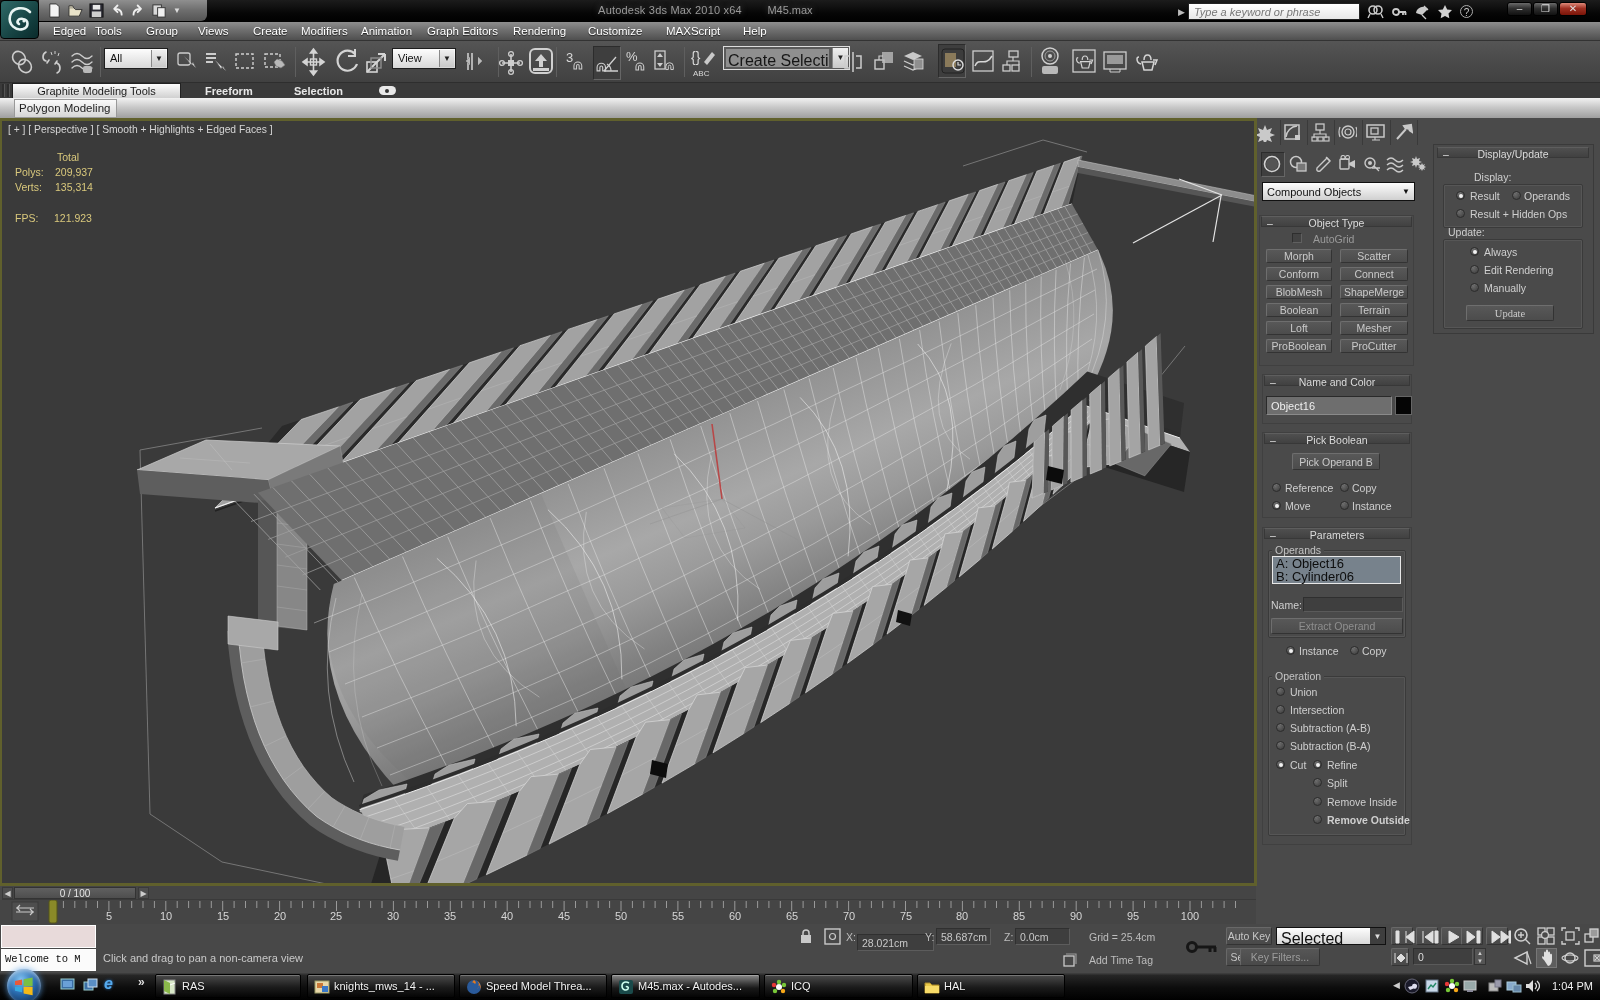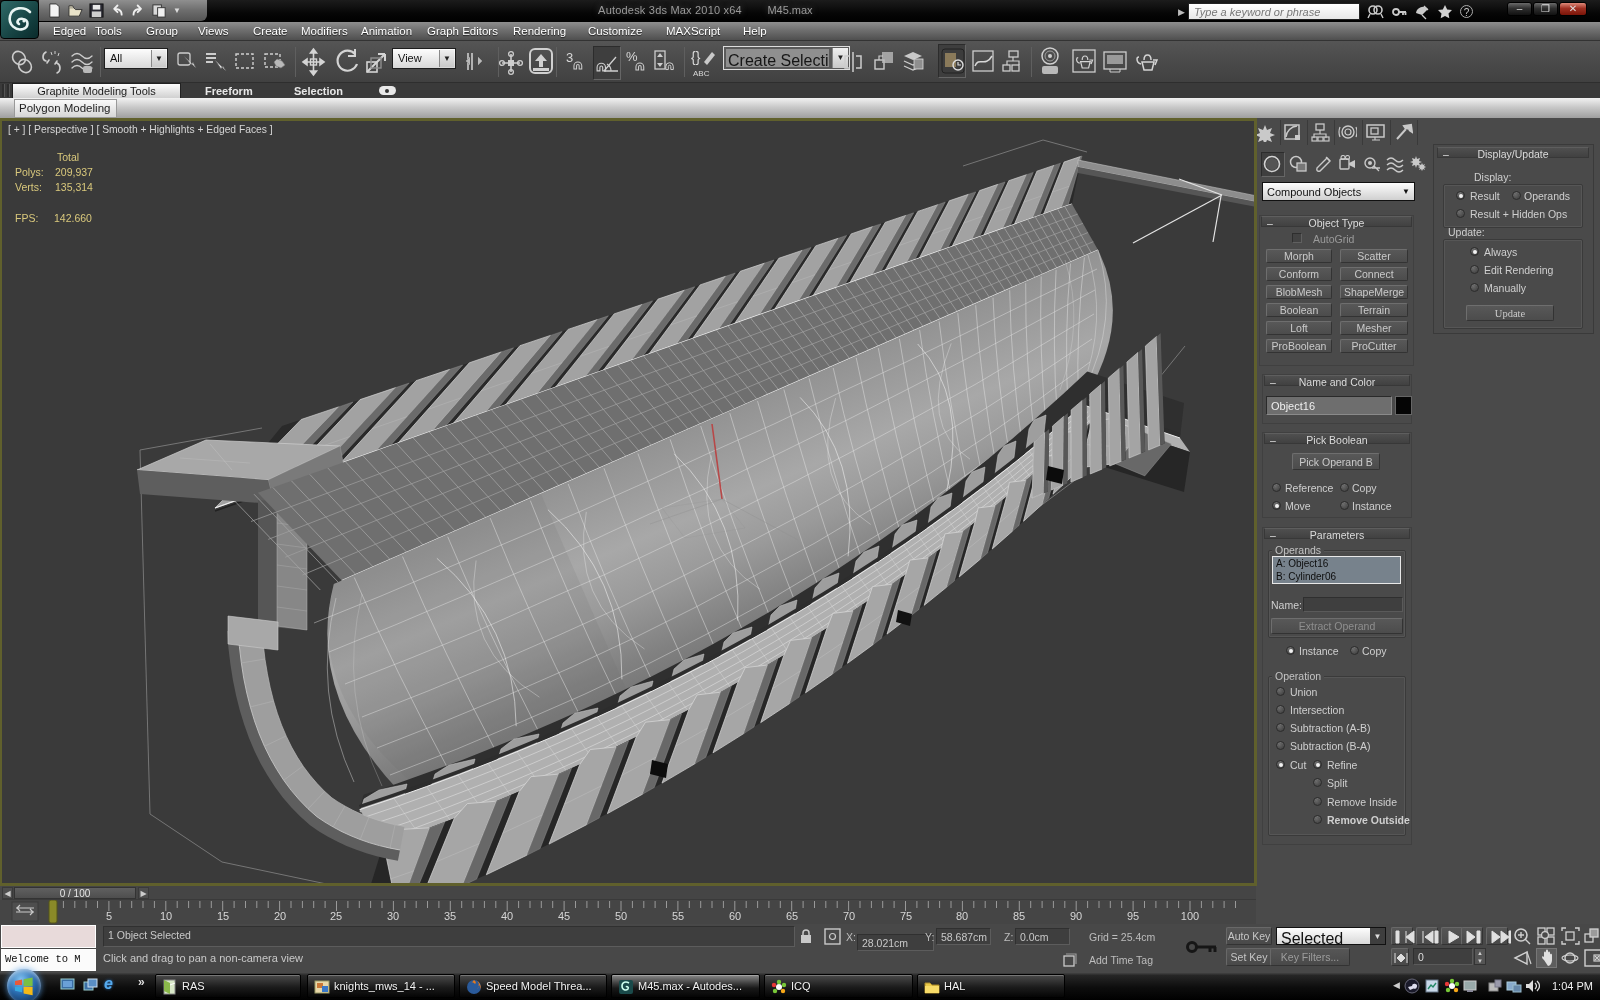--- a/index.html
+++ b/index.html
@@ -734,21 +734,21 @@
       </g>
     </svg>
     <div id="vplabel">[ + ] [ Perspective ] [ Smooth + Highlights + Edged Faces ]</div>
     <div id="stats">
 <div style="left:55px;top:30px">Total</div>
 <div style="left:13px;top:45px">Polys:</div>
       <div style="left:53px;top:45px">209,937</div>
 <div style="left:13px;top:60px">Verts:</div>
       <div style="left:53px;top:60px">135,314</div>
 <div style="left:13px;top:91px">FPS:</div>
-      <div style="left:52px;top:91px">142.660</div>
+      <div style="left:52px;top:91px">121.923</div>
     </div>
   </div>
 <div id="cmdpanel">
     <div style="position:absolute;left:0px;top:5px;width:20px;height:20px"><svg width="19" height="19" viewBox="0 0 19 19">
         <path d="M8 2 l2 5 5 -2 -2 5 5 2 -5 2 2 5 -5 -2 -2 5 -2 -5 -5 2 2 -5 -5 -2 5 -2 -2 -5 5 2 z" fill="#c9c9c9"></path>
       </svg></div>
     <div style="position:absolute;left:26px;top:5px;width:20px;height:20px"><svg width="19" height="19" viewBox="0 0 19 19">
         <rect x="2" y="2" width="14" height="14" fill="none" stroke="#c9c9c9" stroke-width="1.5"></rect>
         <path d="M3 14 A12 12 0 0 1 14 3" fill="none" stroke="#c9c9c9" stroke-width="1.5"></path>
         <rect x="12" y="12" width="5" height="5" fill="#c9c9c9"></rect>
@@ -843,21 +843,21 @@
 <div class="radio" style="left:1340px;top:483px"></div>
 <div class="rlabel" style="left:1352px;top:482px;">Copy</div>
 <div class="radio sel" style="left:1272px;top:501px"></div>
 <div class="rlabel" style="left:1285px;top:500px;">Move</div>
 <div class="radio" style="left:1340px;top:501px"></div>
 <div class="rlabel" style="left:1352px;top:500px;">Instance</div>
 <div class="rollout" style="left:1262px;top:527px;width:150px;height:318px"></div>
 <div class="rhead" style="left:1264px;top:528px;width:146px"><i>–</i>Parameters</div>
 <div class="group" style="left:1268px;top:550px;width:138px;height:88px"></div>
 <div class="glabel" style="left:1272px;top:544px;background:#4a4a4a;padding:0 3px">Operands</div>
-<div style="position:absolute;left:1272px;top:556px;width:129px;height:28px;background:#77828c;border:1px solid #e8e8e8;color:#0d0d0d;font-size:10px;line-height:13px;padding-left:3px">A: Object16<br>B: Cylinder06</div>
+<div style="position:absolute;left:1272px;top:556px;width:129px;height:28px;background:#77828c;border:1px solid #e8e8e8;color:#0d0d0d;font-size:13px;line-height:13px;padding-left:3px">A: Object16<br>B: Cylinder06</div>
 <div class="rlabel" style="left:1271px;top:599px;">Name:</div>
 <div class="sunken" style="left:1303px;top:597px;width:100px;height:15px"></div>
 <div class="mxbtn" style="left:1271px;top:618px;width:132px;height:16px;line-height:15px;color:#8f8f8f;">Extract Operand</div>
 <div class="radio sel" style="left:1286px;top:646px"></div>
 <div class="rlabel" style="left:1299px;top:645px;">Instance</div>
 <div class="radio" style="left:1350px;top:646px"></div>
 <div class="rlabel" style="left:1362px;top:645px;">Copy</div>
 <div class="group" style="left:1268px;top:676px;width:138px;height:160px"></div>
 <div class="glabel" style="left:1272px;top:670px;background:#4a4a4a;padding:0 3px">Operation</div>
 <div class="radio" style="left:1276px;top:687px"></div>
@@ -930,21 +930,20 @@
         <text x="1190" y="20" fill="#d6d6d6" font-size="11" text-anchor="middle" font-family="Liberation Sans">100</text>
         <rect x="49" y="0" width="8" height="23" rx="2" fill="#8a8a28" stroke="#55551a"></rect>
         <rect x="12" y="2" width="26" height="19" fill="#4e4e4e" stroke="#3a3a3a"></rect>
         <path d="M16 8 h18 M16 12 h18 M20 5 l-3 3 3 3 M30 9 l3 3 -3 3" stroke="#c9c9c9" stroke-width="1.2" fill="none"></path>
       </svg>
     </div>
     <div id="statusrow1"></div>
     <div id="statusrow2"></div>
     <div id="mxs1"></div>
     <div id="mxs2">Welcome to M</div>
-    <div class="sfield" style="left:103px;top:40px;width:692px;height:21px">1 Object Selected</div>
     <div style="position:absolute;left:103px;top:66px;color:#c9c9c9;font-size:11px">Click and drag to pan a non-camera view</div>
     <div style="position:absolute;left:799px;top:42px;width:14px;height:17px"><svg width="14" height="17" viewBox="0 0 14 17">
         <rect x="2" y="7" width="10" height="8" fill="#c9c9c9"></rect>
         <path d="M4 7 v-2 a3 3 0 0 1 6 0 v2" fill="none" stroke="#c9c9c9" stroke-width="1.5"></path>
       </svg></div>
     <div style="position:absolute;left:824px;top:42px;width:17px;height:17px"><svg width="17" height="17" viewBox="0 0 17 17">
         <rect x="1" y="1" width="15" height="15" fill="none" stroke="#c9c9c9" stroke-width="1.4"></rect>
         <circle cx="8.5" cy="8.5" r="3" fill="none" stroke="#c9c9c9" stroke-width="1.2"></circle>
       </svg></div>
     <div class="slabel" style="left:846px;top:45px">X:</div>
@@ -966,21 +965,21 @@
     <div class="bbtn" style="left:1226px;top:41px;width:46px;height:18px;line-height:17px">Auto Key</div>
     <div class="bbtn" style="left:1226px;top:62px;width:46px;height:18px;line-height:17px">Set Key</div>
     <div style="position:absolute;left:1276px;top:41px;width:110px;height:18px;background:linear-gradient(#fdfdfd,#d8d8d8);border:1px solid #111">
 <span style="position:absolute;left:4px;top:2px;font-size:16px;color:#111">Selected</span>
 <span style="position:absolute;right:0px;top:0;bottom:0;width:15px;background:#3e3e3e;color:#ddd;font-size:8px;text-align:center;line-height:17px">▼</span>
     </div>
     <div style="position:absolute;left:1277px;top:63px;width:18px;height:17px"><svg width="18" height="17" viewBox="0 0 18 17">
         <path d="M2 12 q3 -9 6 -4 t6 -4" fill="none" stroke="#c9c9c9" stroke-width="1.4"></path>
         <text x="1" y="8" font-size="8" fill="#c9c9c9">√</text>
       </svg></div>
-    <div class="bbtn" style="left:1270px;top:62px;width:80px;height:18px;line-height:17px;color:#9d9d9d">Key Filters...</div>
+    <div class="bbtn" style="left:1240px;top:62px;width:80px;height:18px;line-height:17px;color:#9d9d9d">Key Filters...</div>
     <div class="bbtn" style="left:1391px;top:41px;width:22px;height:18px"><svg width="24" height="18" viewBox="0 0 24 18">
         <path d="M14 3 v12 M14 9 l8 -6 v12 z M4 3 h3 v12 h-3 z" fill="#e0e0e0" stroke="#e0e0e0" stroke-width="1"></path>
       </svg></div>
     <div class="bbtn" style="left:1416px;top:41px;width:22px;height:18px"><svg width="24" height="18" viewBox="0 0 24 18">
         <path d="M6 3 v12 M16 3 l-8 6 8 6 z M18 3 h3 v12 h-3 z" fill="#e0e0e0" stroke="#e0e0e0" stroke-width="1"></path>
       </svg></div>
     <div class="bbtn" style="left:1441px;top:41px;width:22px;height:18px"><svg width="24" height="18" viewBox="0 0 24 18">
         <path d="M7 3 l10 6 -10 6 z" fill="#e0e0e0" stroke="#e0e0e0" stroke-width="1"></path>
       </svg></div>
     <div class="bbtn" style="left:1461px;top:41px;width:22px;height:18px"><svg width="24" height="18" viewBox="0 0 24 18">

